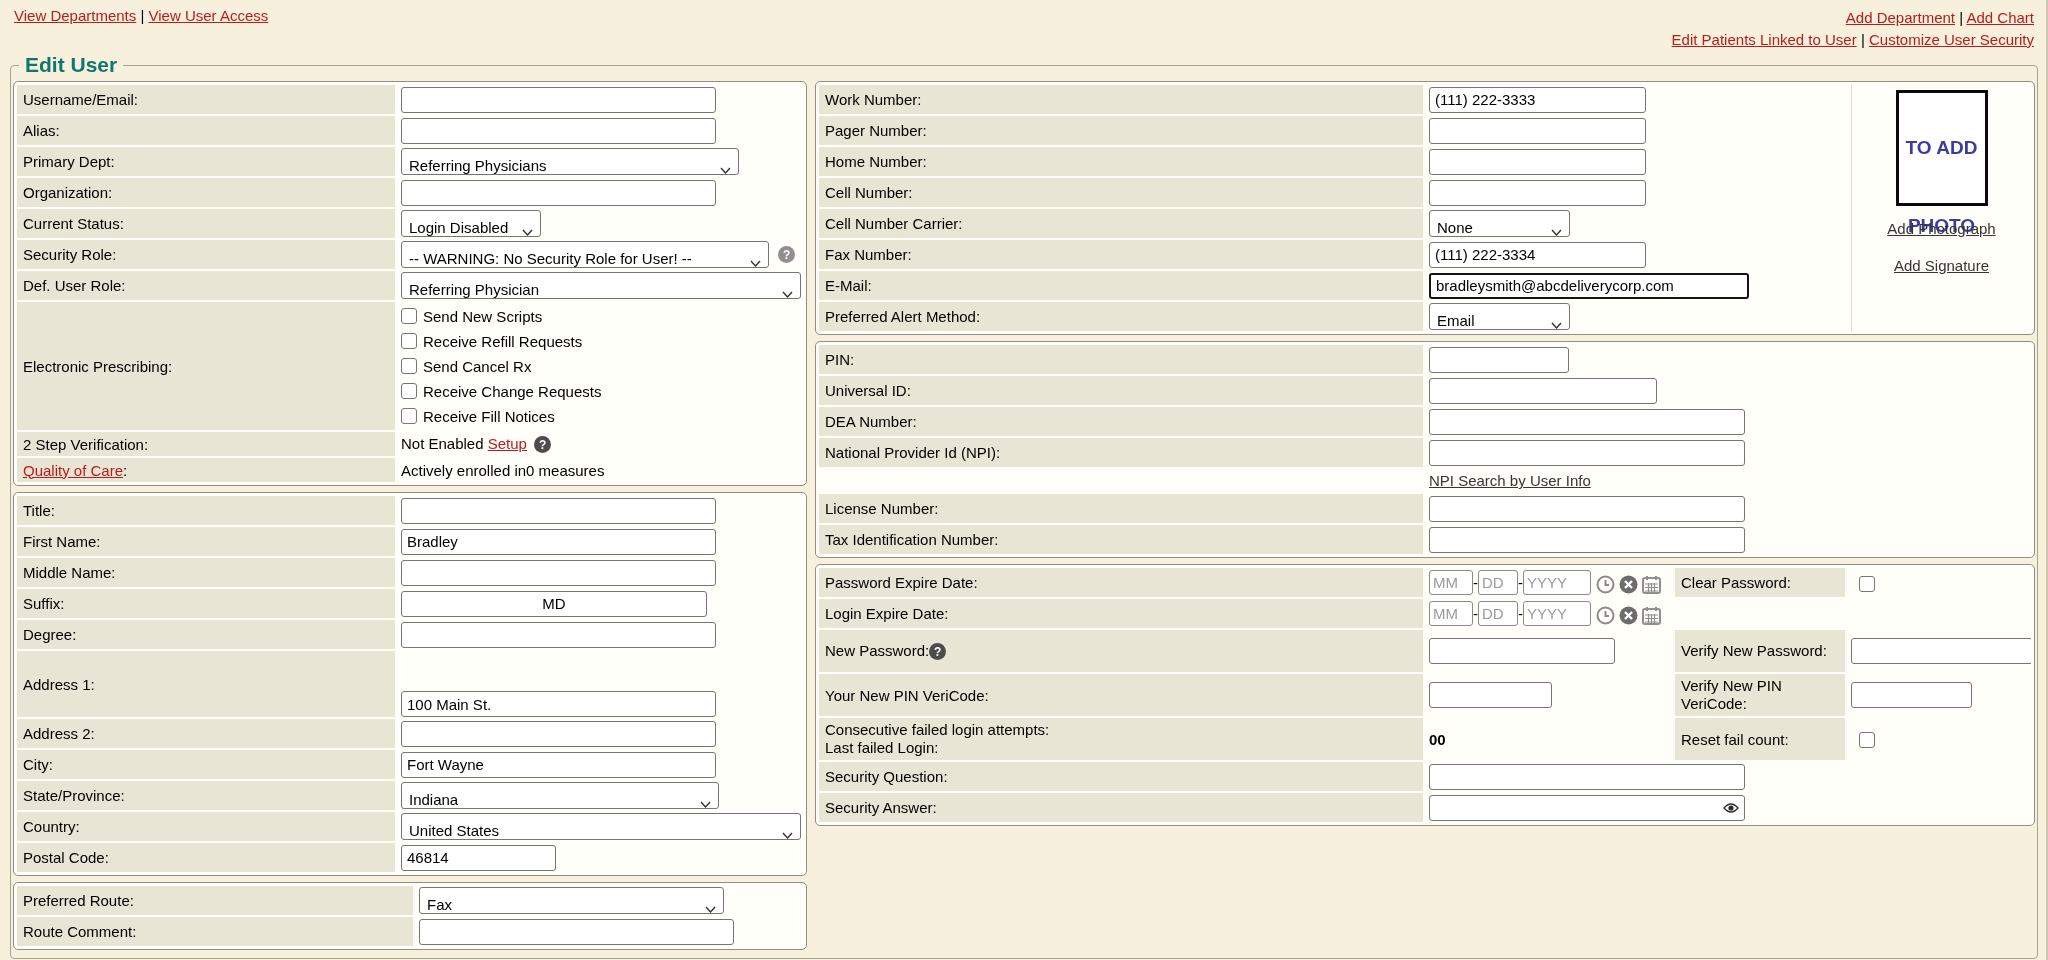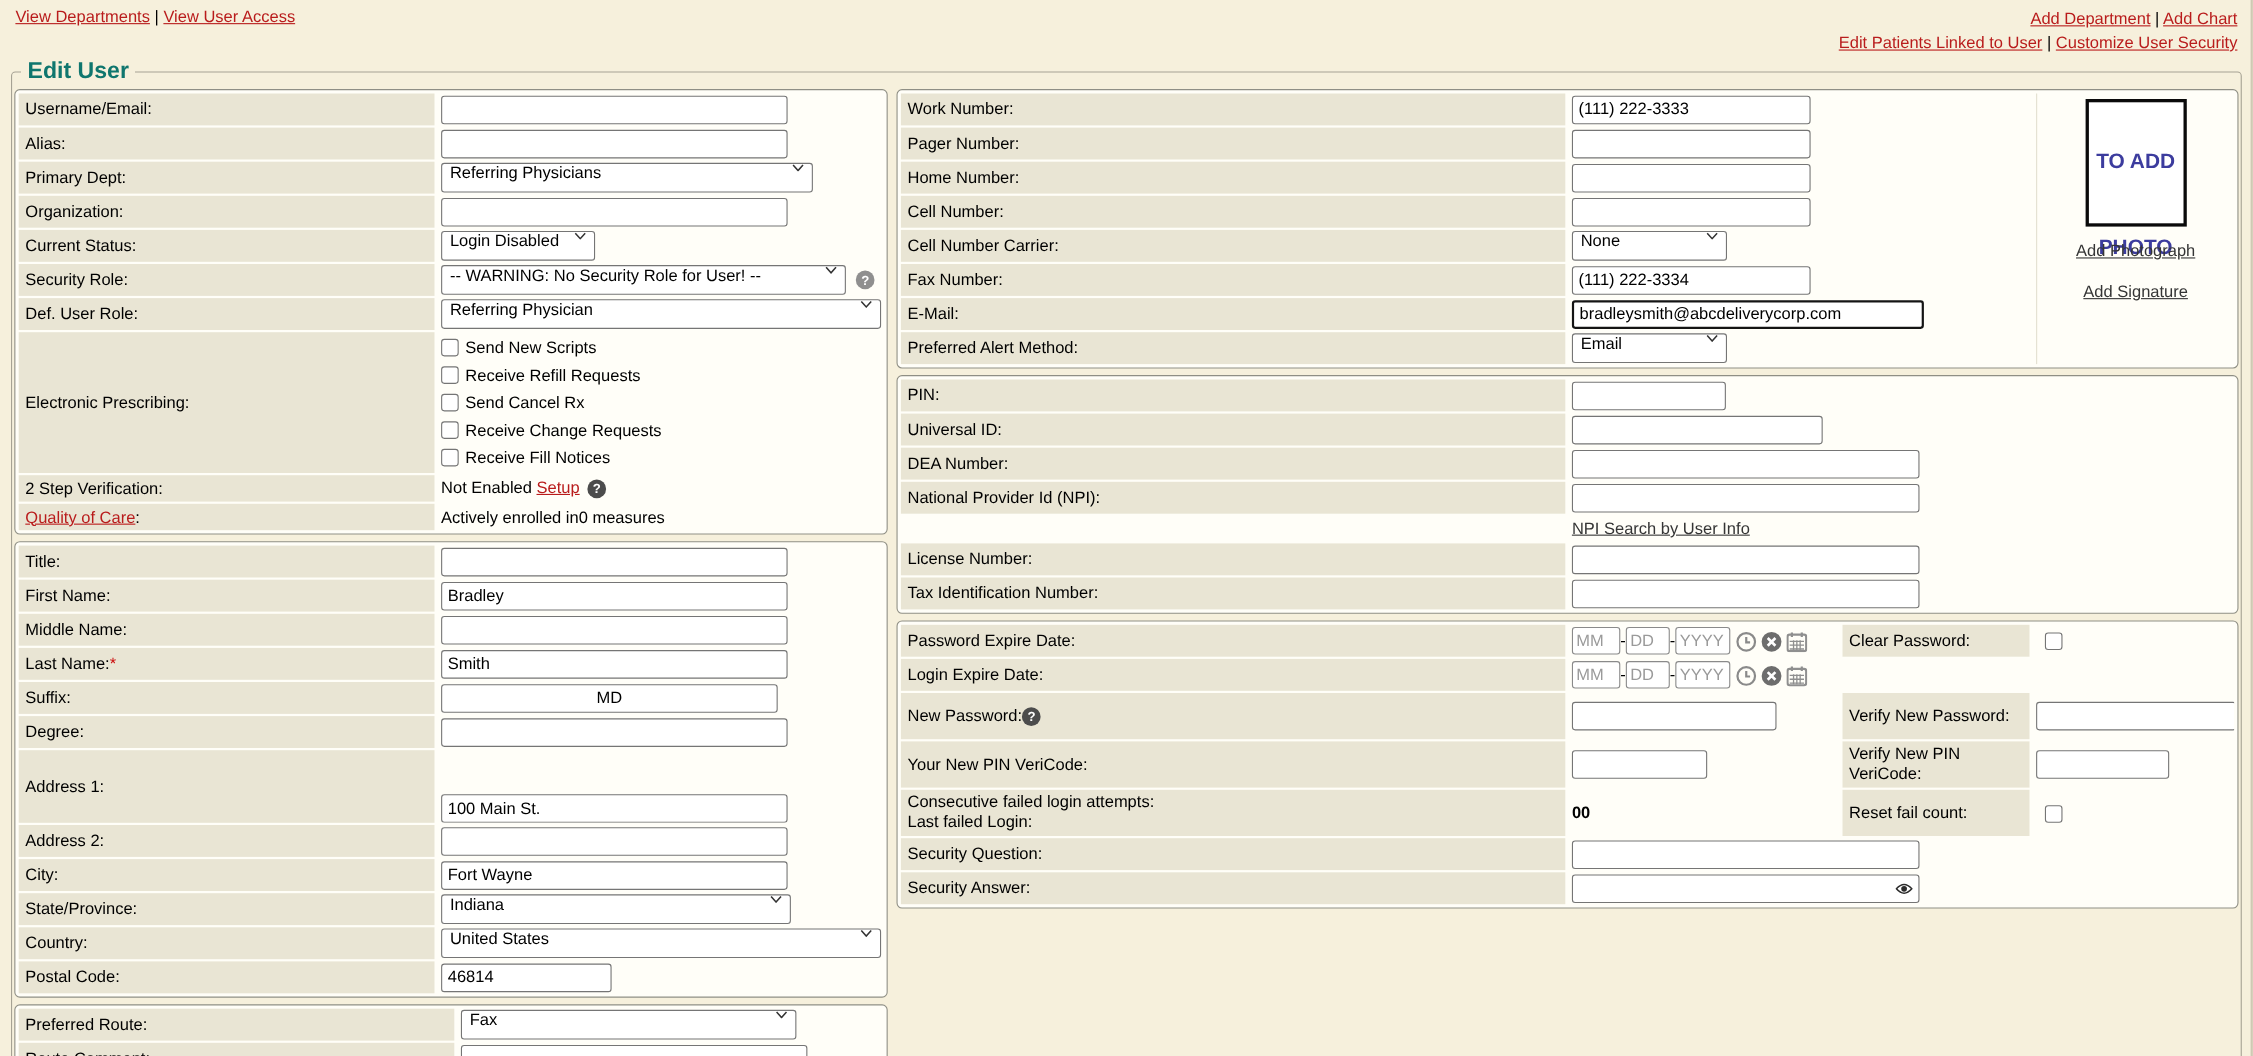--- a/index.html
+++ b/index.html
@@ -34,38 +34,38 @@
   td.val { background:transparent; }
   td.tall { height:42px; }
   .ti {
     height:26px; border:1px solid #757575; border-radius:3px;
     padding:0 5px; font:inherit; background:#fff; vertical-align:middle;
   }
   .ti.focused { border:2px solid #141414; }
   .inwrap { position:relative; display:inline-block; vertical-align:middle; }
   .sel {
     height:27px; border:1px solid #757575; border-radius:3px; background:#fff;
-    display:inline-flex; align-items:flex-start; justify-content:space-between;
+    display:inline-flex; align-items:flex-end; justify-content:space-between;
     padding:0 7px; vertical-align:middle; cursor:default;
   }
   .sel .chev { margin-left:8px; display:inline-flex; }
   .cb {
     width:16px; height:16px; border:1px solid #757575; border-radius:3px;
     background:#fff; display:inline-block; vertical-align:middle;
   }
   .cbrow { display:flex; align-items:center; gap:6px; height:25px; }
   .help {
     display:inline-flex; width:17px; height:17px; border-radius:50%;
     background:#8f8f8f; color:#fff; font-size:12px; font-weight:bold;
     align-items:center; justify-content:center; vertical-align:middle; flex:none;
   }
   .help.dark { background:#4c4c4c; }
   .dt { border:1px solid #8a8a8a; border-radius:3px; height:25px; font:inherit; padding:0 3px; color:#000; }
   .dt::placeholder { color:#9a9a9a; }
-  .dt.mm { width:44px; } .dt.dd { width:40px; } .dt.yy { width:50px; }
+  .dt.mm { width:44px; } .dt.dd { width:40px; } .dt.yy { width:68px; }
   .dticons { display:inline-flex; align-items:center; gap:4px; margin-left:5px; vertical-align:middle; }
   .photo-cell { vertical-align:top; text-align:center; border-left:1px solid #e3dfcf; padding-top:5px; }
   .photo-box {
     width:92px; height:116px; border:3px solid #0a0a0a; background:#fff;
     margin:0 auto; display:flex; flex-direction:column; align-items:center; justify-content:center;
     color:#3c3c9e; font-weight:bold; font-size:19px; line-height:1.55; cursor:pointer;gap:48px;
   }
   .photo-link { display:block; margin-top:14px; color:#353535; font-size:15px; text-decoration:underline; cursor:pointer; }
   .two-line { line-height:18px; padding-top:2px; padding-bottom:2px; }
   .bold { font-weight:bold; }
@@ -216,24 +216,20 @@
                 <td class="lbl">Title:</td>
               <td class="val"><input class="ti" style="width: 315px;" value=""></td>
               </tr>
           <tr>
                 <td class="lbl">First Name:</td>
               <td class="val"><input class="ti" style="width: 315px;" value="Bradley"></td>
               </tr>
           <tr>
                 <td class="lbl">Middle Name:</td>
               <td class="val"><input class="ti" style="width: 315px;" value=""></td>
-              </tr>
-          <tr>
-                <td class="lbl"><span>Last Name:</span><span class="req">*</span></td>
-              <td class="val"><input class="ti" style="width: 315px;" value="Smith"></td>
               </tr>
           <tr>
                 <td class="lbl">Suffix:</td>
               <td class="val"><input class="ti" style="width: 306px; text-align: center;" value="MD"></td>
               </tr>
           <tr>
                 <td class="lbl">Degree:</td>
               <td class="val"><input class="ti" style="width: 315px;" value=""></td>
               </tr>
           <tr>

